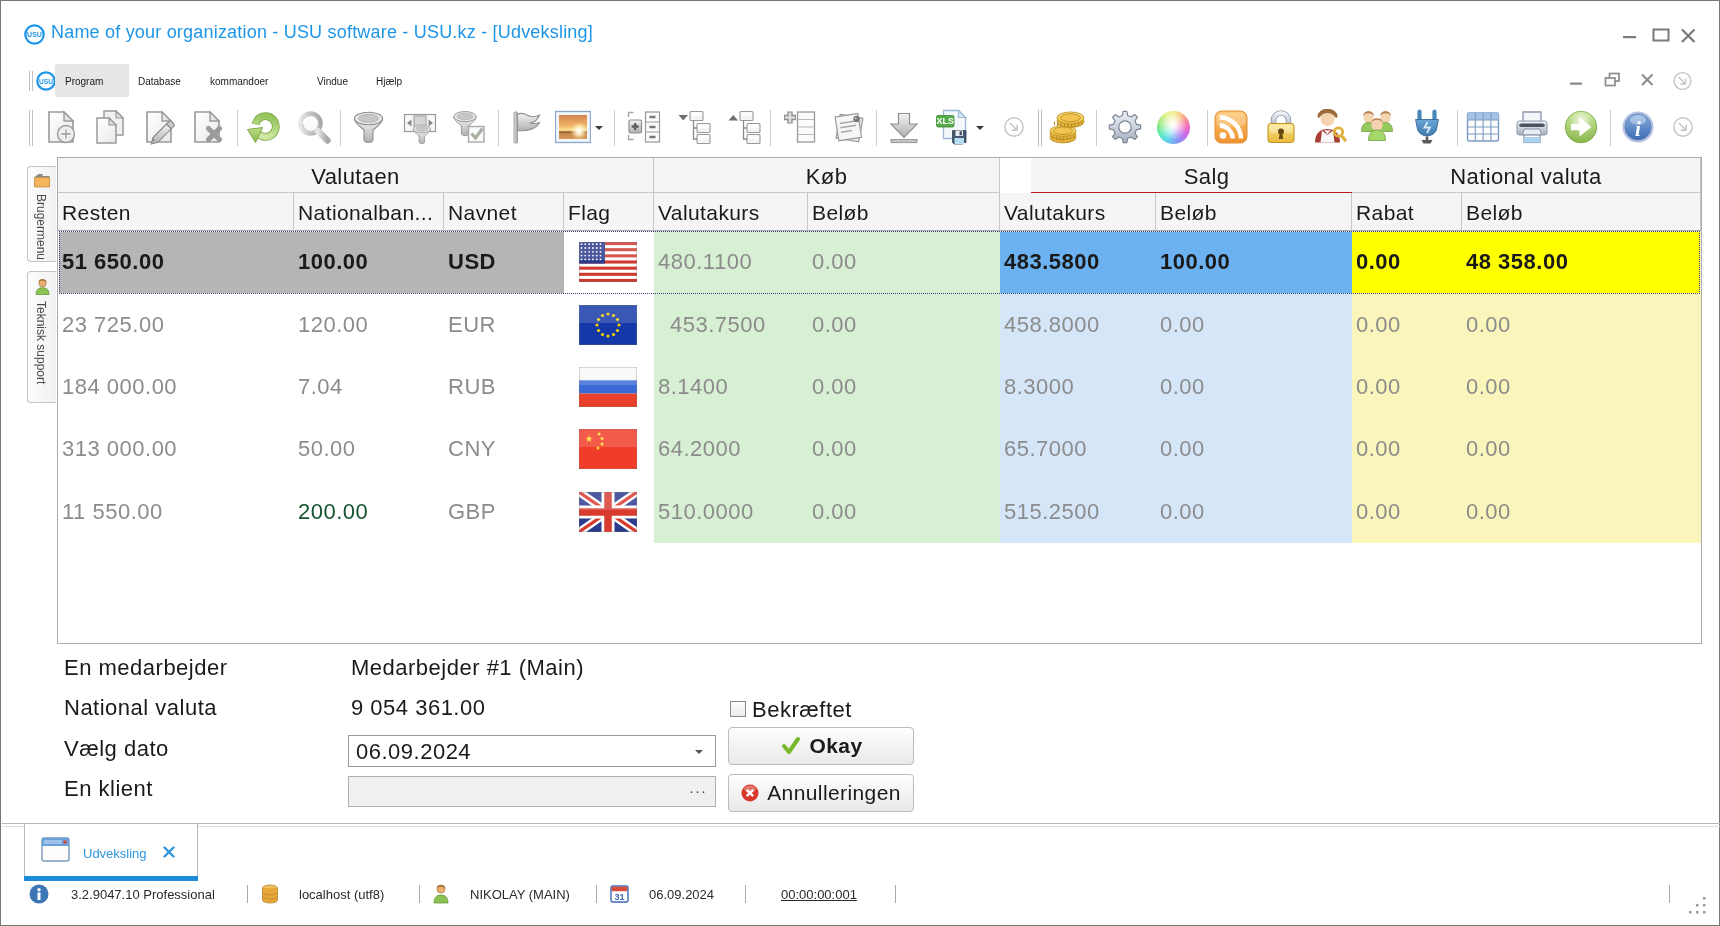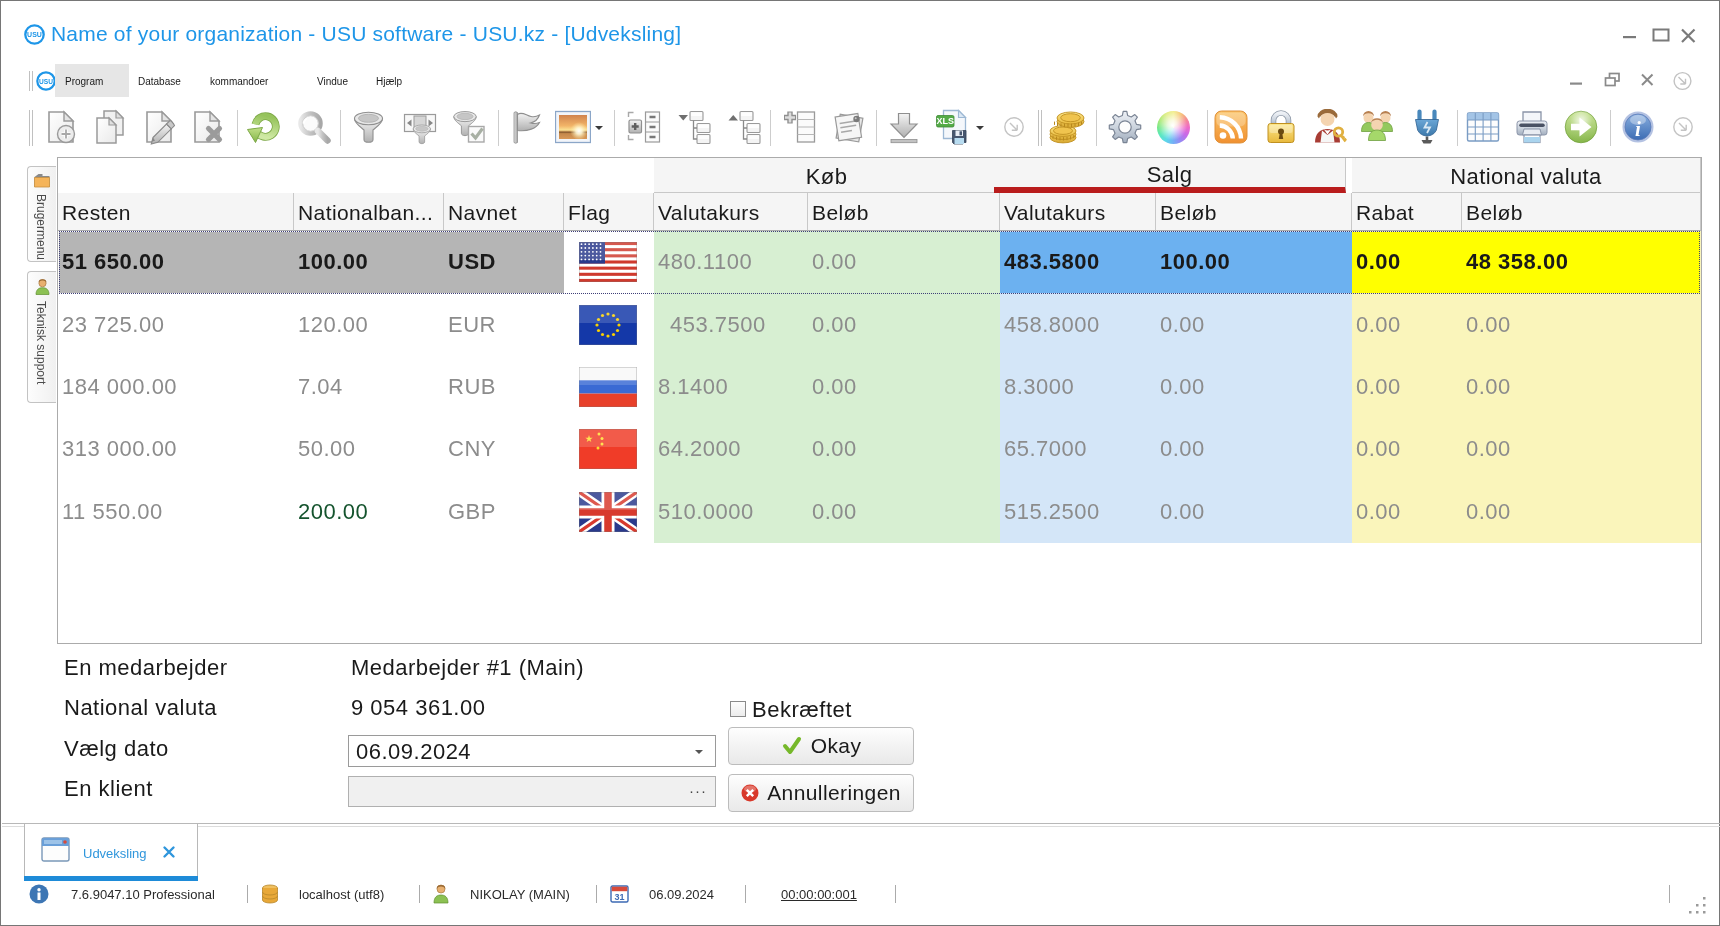--- a/index.html
+++ b/index.html
@@ -1,19 +1,19 @@
 <!DOCTYPE html>
 <html><head>
 <meta charset="utf-8">
 <style>
 * { margin:0; padding:0; box-sizing:border-box; }
 html,body { width:1720px; height:926px; background:#fff; font-family:"Liberation Sans", sans-serif; overflow:hidden; }
 #win { position:absolute; left:0; top:0; width:1720px; height:926px; background:#fff; border:1px solid #767676; }
 .abs { position:absolute; }
-#title-text { position:absolute; left:50px; top:21px; font-size:21px; letter-spacing:0.2px; color:#1e96e8; white-space:nowrap; }
+#title-text { position:absolute; left:50px; top:21px; font-size:18px; letter-spacing:0.2px; color:#1e96e8; white-space:nowrap; }
 .menu-item { position:absolute; top:66px; height:29px; line-height:29px; font-size:10px; color:#1a1a1a; }
 .tbsep { position:absolute; top:109px; width:1px; height:36px; background:#cdcdcd; }
 .ltab { position:absolute; left:26px; width:29px; background:linear-gradient(to right,#fdfdfd,#f0f0f0); border:1px solid #c3c3c3; border-right:none; border-radius:4px 0 0 4px; }
 .vtext { position:absolute; left:6px; writing-mode:vertical-rl; font-size:12px; color:#4a4a4a; }
 .gh { position:absolute; background:#f5f5f5; font-size:22px; letter-spacing:0.4px; color:#1a1a1a; display:flex; align-items:center; justify-content:center; border-right:1px solid #c8c8c8; padding-top:4px; }
 .ch { position:absolute; background:#f5f5f5; font-size:21px; letter-spacing:0.4px; color:#1a1a1a; display:flex; align-items:center; padding-left:4px; border-right:1px solid #c8c8c8; white-space:nowrap; overflow:hidden; padding-top:2px;}
 .cell { position:absolute; font-size:22px; letter-spacing:0.5px; display:flex; align-items:center; padding-left:3px; white-space:nowrap; }
 .flabel { position:absolute; font-size:22px; letter-spacing:0.5px; color:#1a1a1a; white-space:nowrap; }
 .btn { position:absolute; left:727px; width:186px; height:38px; background:linear-gradient(to bottom,#fefefe,#f4f4f4 45%,#e9e9e9); border:1px solid #bcbcbc; border-radius:4px; display:flex; align-items:center; justify-content:center; font-size:21px; letter-spacing:0.4px; color:#1a1a1a; }
 .sbtext { position:absolute; font-size:13px; color:#2a2a2a; white-space:nowrap; }
@@ -403,22 +403,23 @@
     </div>
 <div class="ltab" style="top:270px;height:132px;">
 <svg class="abs" style="left:6px;top:6px" width="17" height="17" viewBox="0 0 17 17">
         <circle cx="8.5" cy="5.2" r="3.6" fill="#e8b070" stroke="#a97a3f" stroke-width="0.7"></circle>
         <path d="M8.5 1.2 a4 3.4 0 0 1 4 3.4 c-1.2-1.4-2.4-2-4-2 s-2.8 0.6-4 2 a4 3.4 0 0 1 4-3.4z" fill="#9a6a35"></path>
         <path d="M2 16.5 c0-5 2.8-6.8 6.5-6.8 s6.5 1.8 6.5 6.8 z" fill="#8cc153" stroke="#5f8f2f" stroke-width="0.7"></path>
       </svg>
 <div class="vtext" style="top:29px;">Teknisk support</div>
     </div>
 <div class="abs" style="left:56px;top:156px;width:1645px;height:487px;border:1px solid #ababab;background:#fff;"></div>
+<div class="gh" style="left:57px;top:157px;width:596px;height:35px;border-bottom:1px solid #c8c8c8;">Valutaen</div>
 <div class="gh" style="left:653px;top:157px;width:346px;height:35px;border-bottom:1px solid #c8c8c8;">Køb</div>
-<div class="gh" style="left:993px;top:157px;width:352px;height:35px;border-bottom:6px solid #b91c1c;">Salg</div>
+<div class="gh" style="left:1030px;top:157px;width:352px;height:35px;border-bottom:1px solid #b91c1c;">Salg</div>
 <div class="gh" style="left:1351px;top:157px;width:349px;height:35px;border-bottom:1px solid #c8c8c8;">National valuta</div>
 <div class="ch" style="left:57px;top:192px;width:236px;height:38px;border-bottom:1px solid #ababab;">Resten</div>
 <div class="ch" style="left:293px;top:192px;width:150px;height:38px;border-bottom:1px solid #ababab;">Nationalban...</div>
 <div class="ch" style="left:443px;top:192px;width:120px;height:38px;border-bottom:1px solid #ababab;">Navnet</div>
 <div class="ch" style="left:563px;top:192px;width:90px;height:38px;border-bottom:1px solid #ababab;">Flag</div>
 <div class="ch" style="left:653px;top:192px;width:154px;height:38px;border-bottom:1px solid #ababab;">Valutakurs</div>
 <div class="ch" style="left:807px;top:192px;width:192px;height:38px;border-bottom:1px solid #ababab;">Beløb</div>
 <div class="ch" style="left:999px;top:192px;width:156px;height:38px;border-bottom:1px solid #ababab;">Valutakurs</div>
 <div class="ch" style="left:1155px;top:192px;width:196px;height:38px;border-bottom:1px solid #ababab;">Beløb</div>
 <div class="ch" style="left:1351px;top:192px;width:110px;height:38px;border-bottom:1px solid #ababab;">Rabat</div>
@@ -577,21 +578,21 @@
 <div class="flabel" style="left:350px;top:694px;">9 054 361.00</div>
 <div class="abs" style="left:347px;top:734px;width:368px;height:32px;border:1px solid #9a9a9a;background:#fff;"></div>
 <div class="flabel" style="left:355px;top:738px;">06.09.2024</div>
 <svg class="abs" style="left:692px;top:747px;" width="12" height="8" viewBox="0 0 12 8">
       <path d="M2 2 l4 4 4-4 z" fill="#555"></path>
     </svg>
 <div class="abs" style="left:347px;top:775px;width:368px;height:31px;border:1px solid #b0b0b0;background:#f0f0f0;"></div>
 <div class="abs" style="left:688px;top:781px;width:20px;height:16px;color:#444;font-size:15px;letter-spacing:1px;">···</div>
 <div class="abs" style="left:729px;top:700px;width:16px;height:16px;border:1px solid #8a8a8a;background:linear-gradient(to bottom,#fdfdfd,#ececec);"></div>
 <div class="flabel" style="left:751px;top:696px;">Bekræftet</div>
-<div class="btn" style="top:726px;"><svg width="22" height="22" viewBox="0 0 22 22" style="margin-right:8px;">
+<div class="btn" style="top:726px;font-weight:bold;"><svg width="22" height="22" viewBox="0 0 22 22" style="margin-right:8px;">
         <path d="M4 11 l5 6 9-13" fill="none" stroke="#76b82a" stroke-width="4" stroke-linecap="round" stroke-linejoin="round"></path>
       </svg>Okay</div>
 <div class="btn" style="top:773px;"><svg width="18" height="18" viewBox="0 0 18 18" style="margin-right:8px;">
         <circle cx="9" cy="9" r="8.5" fill="#d8382a"></circle>
         <ellipse cx="9" cy="5" rx="6" ry="3.5" fill="#fff" opacity="0.3"></ellipse>
         <path d="M5.8 5.8 l6.4 6.4 M12.2 5.8 l-6.4 6.4" stroke="#fff" stroke-width="2.4"></path>
       </svg>Annulleringen</div>
 <div class="abs" style="left:1px;top:822px;width:1718px;height:1px;background:#b8b8b8;"></div>
 <div class="abs" style="left:1px;top:825px;width:1718px;height:1px;background:#dcdcdc;"></div>
 <div class="abs" style="left:23px;top:822px;width:174px;height:55px;background:#fff;border:1px solid #b8b8b8;border-bottom:none;"></div>
@@ -604,21 +605,21 @@
     </svg>
 <div class="abs" style="left:82px;top:845px;font-size:13px;color:#2f96dc;">Udveksling</div>
 <svg class="abs" style="left:161px;top:844px;" width="14" height="14" viewBox="0 0 14 14">
       <path d="M2.5 2.5 l9 9 M11.5 2.5 l-9 9" stroke="#2f96dc" stroke-width="2.4" stroke-linecap="round"></path>
     </svg>
 <svg class="abs" style="left:28px;top:883px;" width="20" height="20" viewBox="0 0 20 20">
       <circle cx="10" cy="10" r="9.5" fill="#3d76b4"></circle>
       <circle cx="10" cy="5.8" r="1.7" fill="#fff"></circle>
       <rect x="8.5" y="8.5" width="3" height="7.5" fill="#fff"></rect>
     </svg>
-<div class="sbtext" style="left:70px;top:886px;">7.6.9047.10 Professional</div>
+<div class="sbtext" style="left:70px;top:886px;">3.2.9047.10 Professional</div>
 <div class="sbtext" style="left:298px;top:886px;">localhost (utf8)</div>
 <div class="sbtext" style="left:469px;top:886px;">NIKOLAY (MAIN)</div>
 <div class="sbtext" style="left:648px;top:886px;">06.09.2024</div>
 <div class="sbtext" style="left:780px;top:886px;text-decoration:underline;">00:00:00:001</div>
 <div class="sbsep" style="left:246px;"></div>
 <div class="sbsep" style="left:418px;"></div>
 <div class="sbsep" style="left:595px;"></div>
 <div class="sbsep" style="left:744px;"></div>
 <div class="sbsep" style="left:894px;"></div>
 <div class="sbsep" style="left:1668px;"></div>

